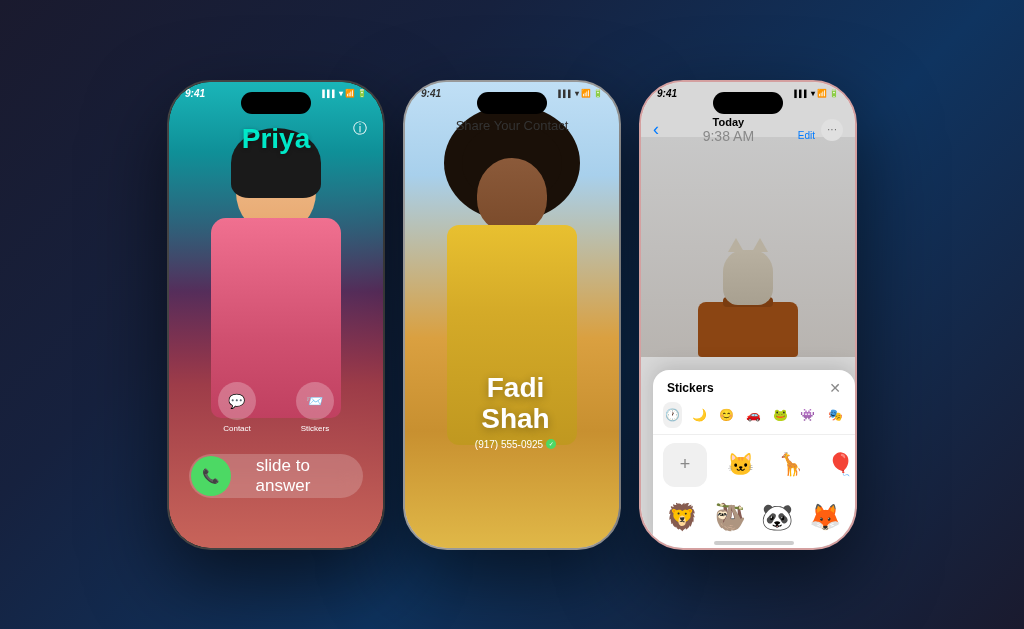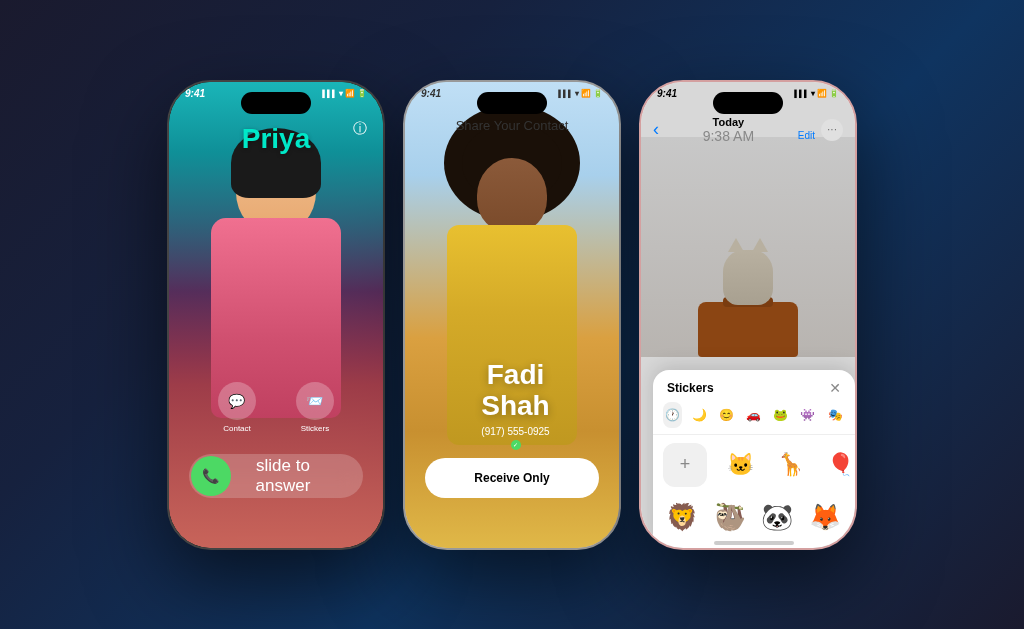--- a/index.html
+++ b/index.html
@@ -233,21 +233,20 @@
     }
 
     .phone2-phone {
       font-size: 10px;
       color: white;
       margin-top: 4px;
       display: flex;
       align-items: center;
       justify-content: center;
       gap: 3px;
-      flex-direction: column;
     }
 
     .phone2-buttons {
       position: absolute;
       bottom: 50px;
       left: 20px;
       right: 20px;
       display: flex;
       gap: 10px;
       z-index: 6;
@@ -553,21 +552,20 @@
       <div class="phone2-name" style="z-index:5;bottom:98px;padding-left:7px;">
         <div class="phone2-name-text">Fadi</div>
         <div class="phone2-name-text">Shah</div>
         <div class="phone2-phone">
           <span>(917) 555-0925</span>
           <span class="verified-icon">✓</span>
         </div>
       </div>
 
       <div class="phone2-buttons">
-        <button class="phone2-btn">Receive Only</button>
       </div>
 
       <div class="home-indicator" style="background:rgba(0,0,0,0.3);"></div>
     </div>
   </div>
 
   <div class="phone phone-3 phone-outer">
     <div class="phone-3-screen">
 
       <div style="position:absolute;inset:0;background:#d8d8d8;z-index:1;"></div>

